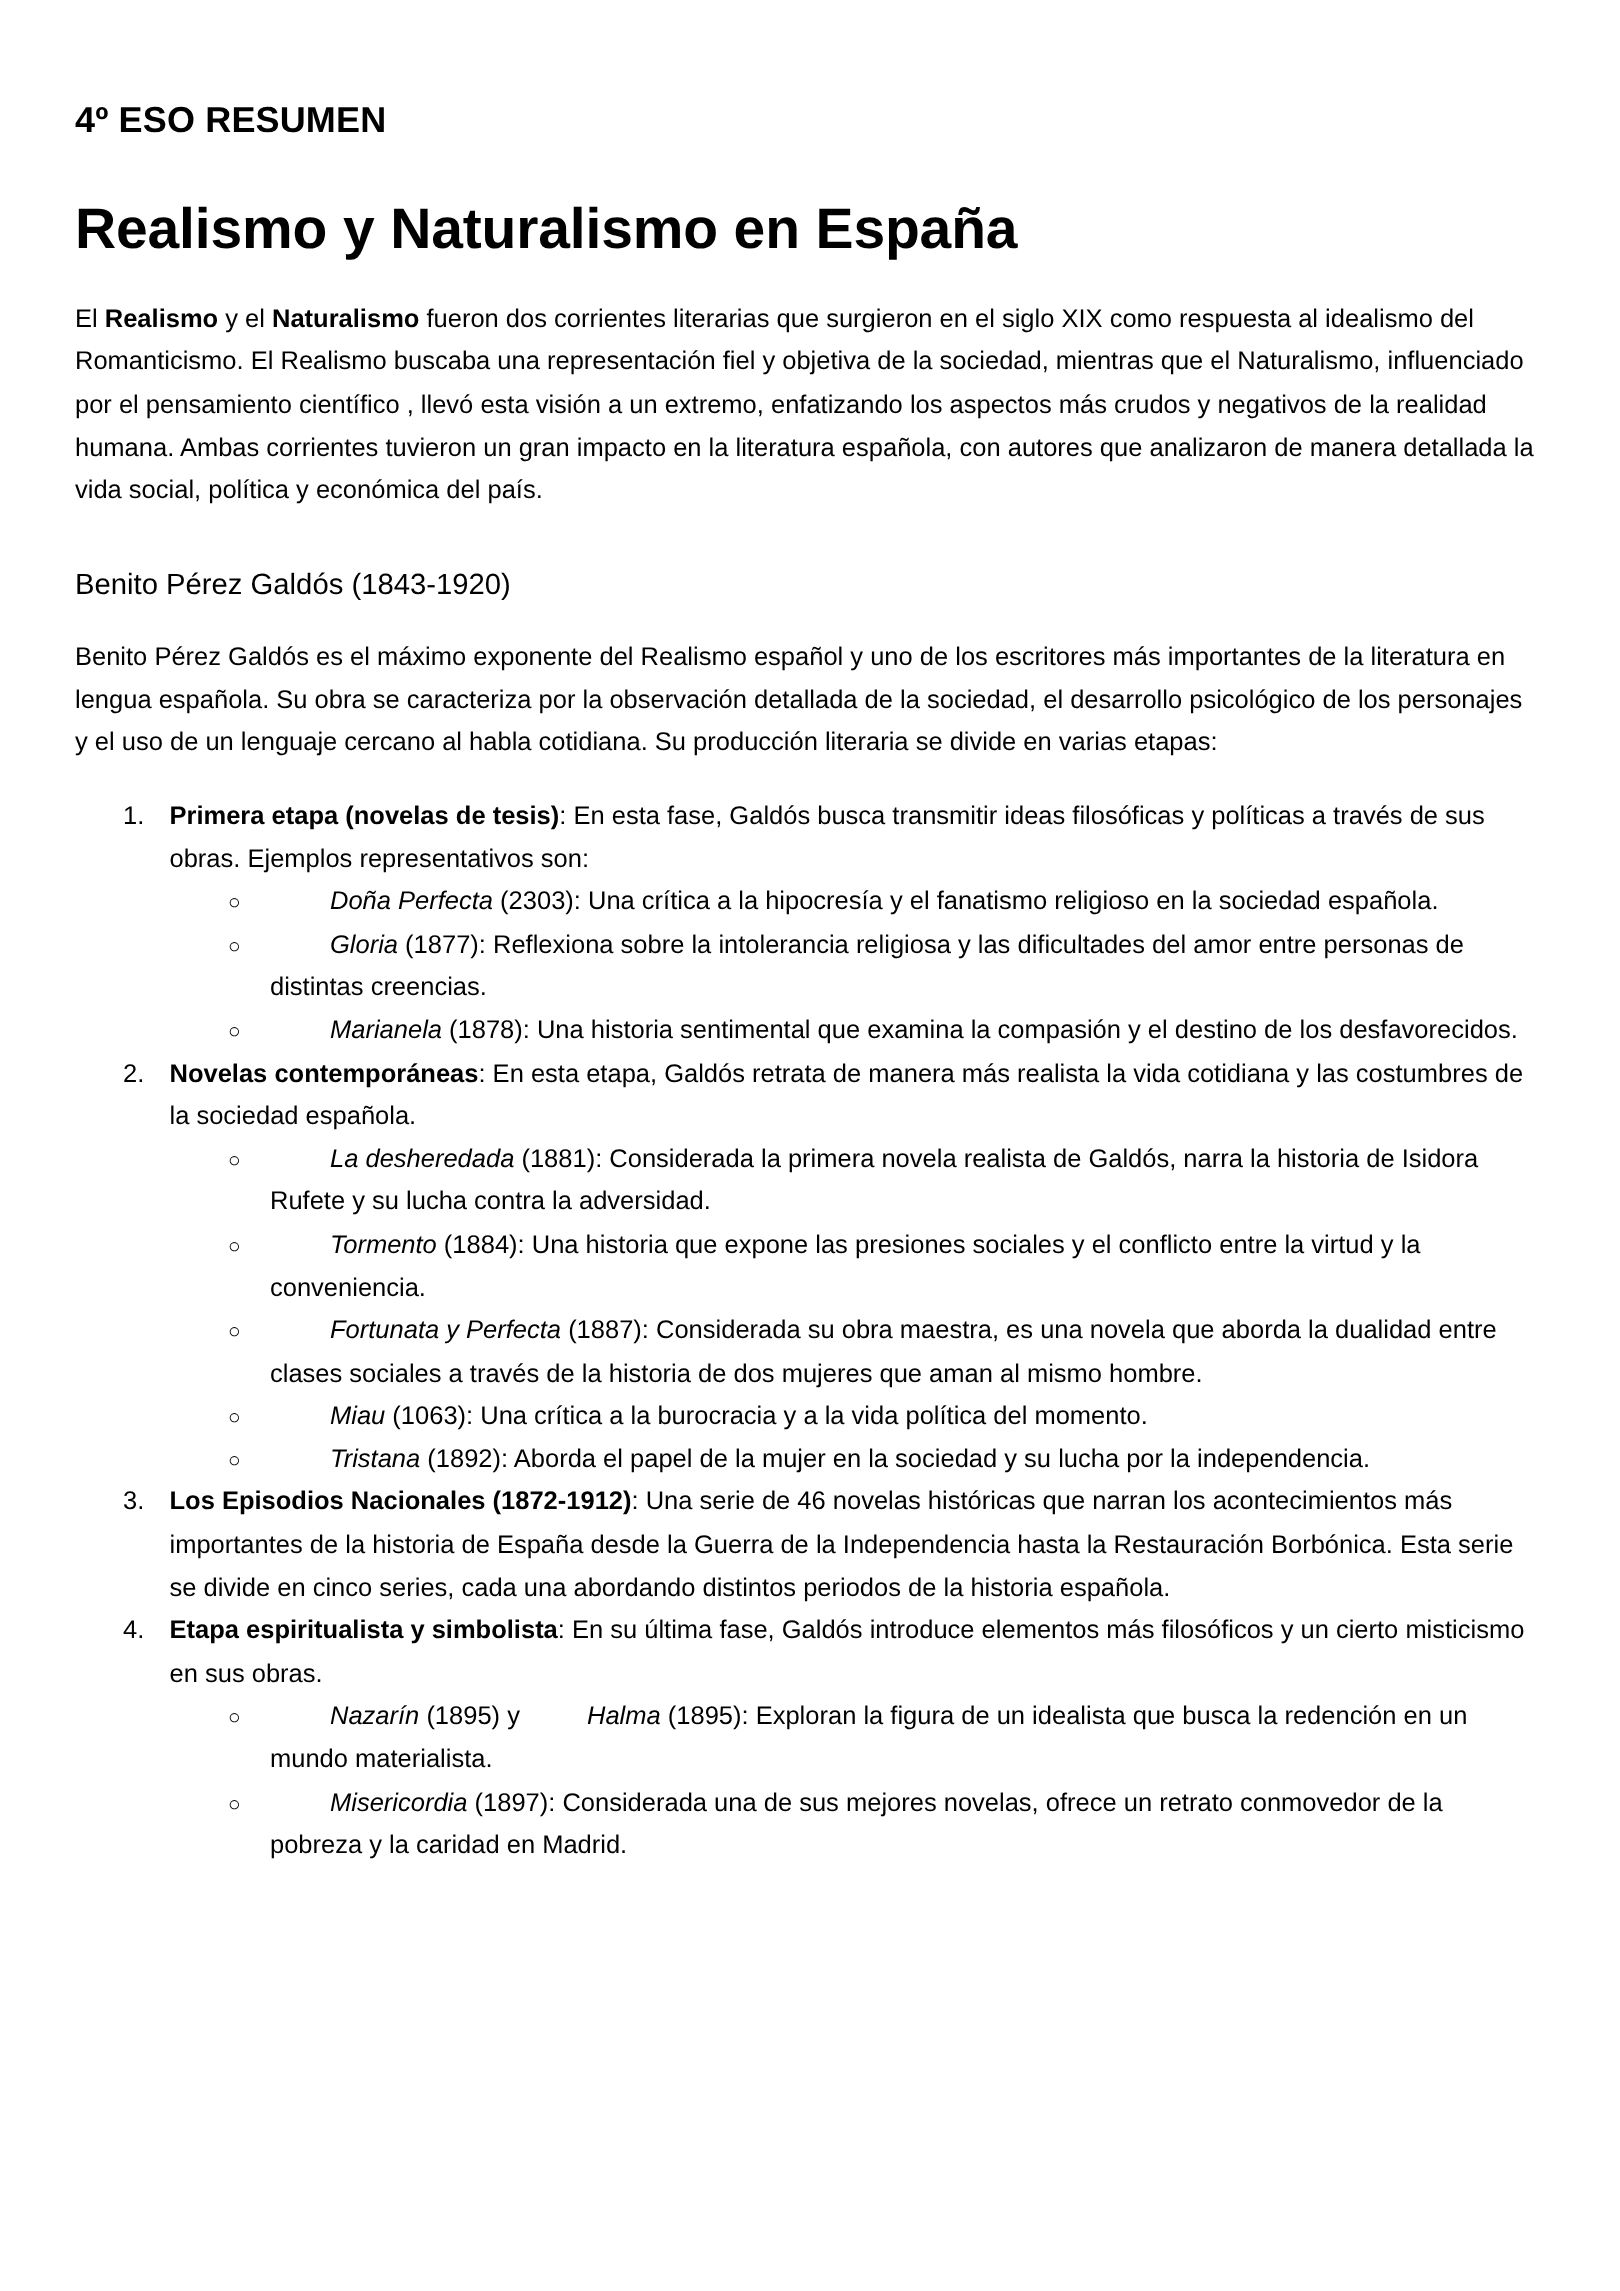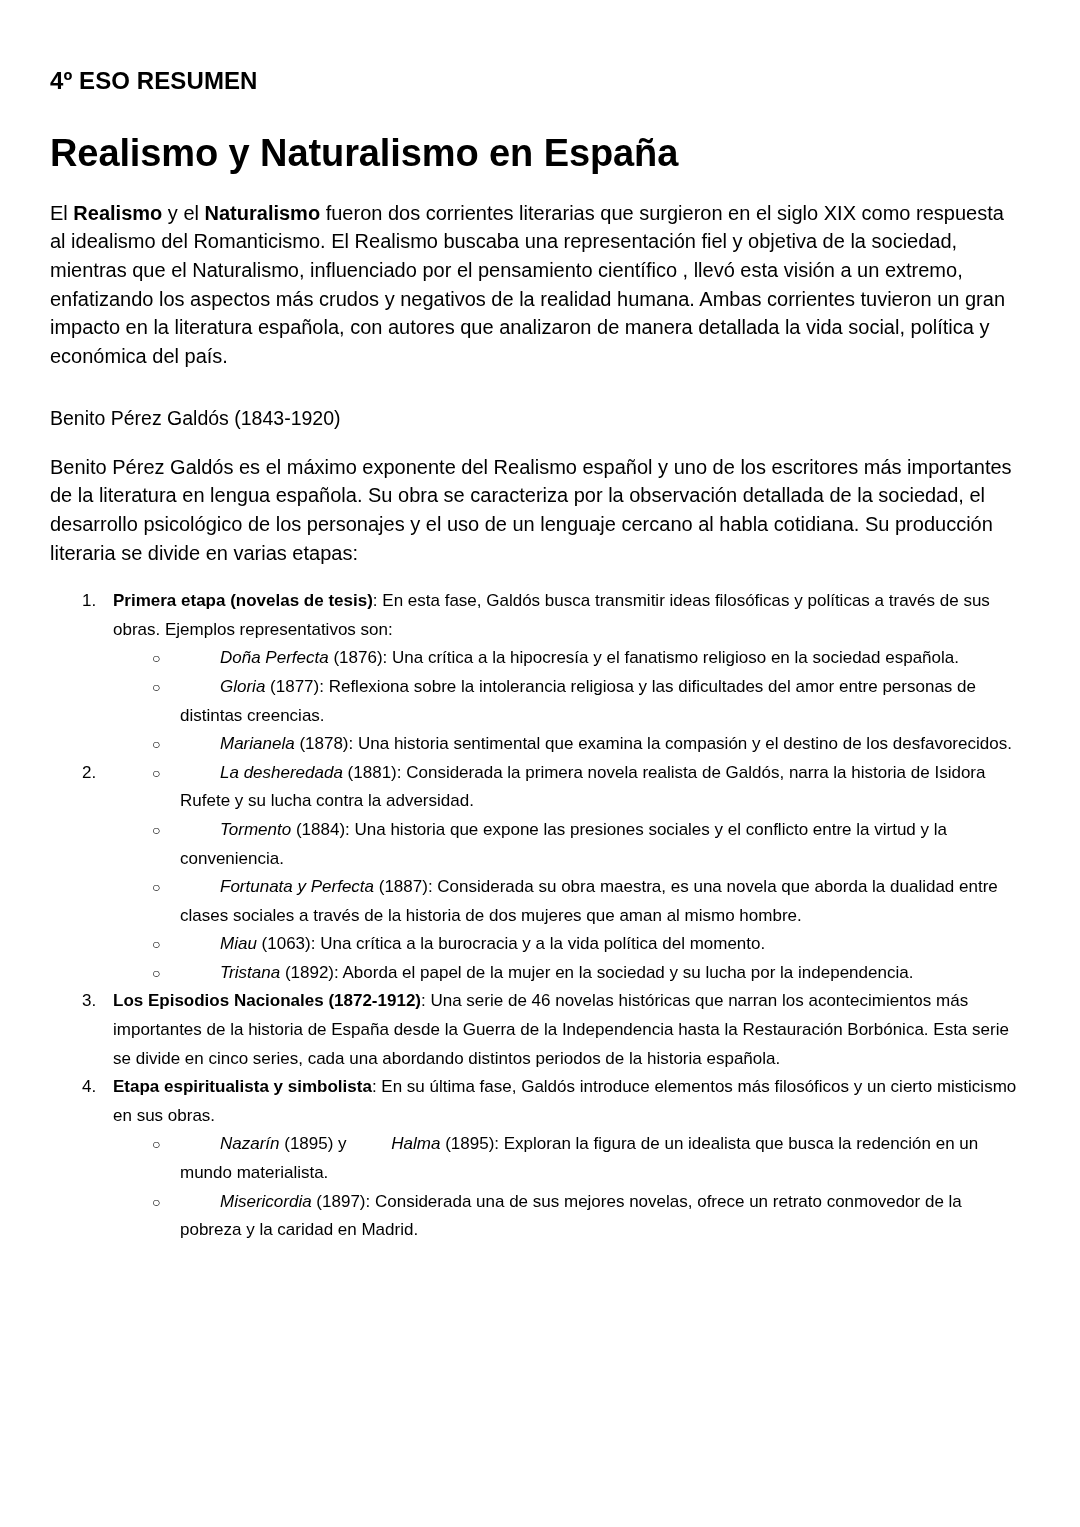--- a/index.html
+++ b/index.html
@@ -40,21 +40,21 @@
   }
 
   h3.section-heading {
     font-size: 19.5px;
     font-weight: normal;
     line-height: 1.25;
     margin: 36px 0 0 0;
   }
 
   p.body-text {
-    font-size: 20px;
+    font-size: 17px;
     line-height: 28.6px;
     margin: 22px 0 0 0;
     text-align: left;
   }
 
   
   ol.stage-list {
     list-style: none;
     margin: 20px 0 0 0;
     padding: 0;
@@ -126,34 +126,35 @@
 
   <p class="body-text">Benito Pérez Galdós es el máximo exponente del Realismo español y uno de los escritores más importantes de la literatura en lengua española. Su obra se caracteriza por la observación detallada de la sociedad, el desarrollo psicológico de los personajes y el uso de un lenguaje cercano al habla cotidiana. Su producción literaria se divide en varias etapas:</p>
 
   <ol class="stage-list" id="stage-list">
       <li class="stage-item">
         <span class="stage-marker"></span>
         <span class="stage-text"><b>Primera etapa (novelas de tesis)</b><span>: En esta fase, Galdós busca transmitir ideas filosóficas y políticas a través de sus obras. Ejemplos representativos son:</span></span>
         <ul class="work-list">
           <li class="work-item">
             <span class="work-marker">○</span>
-            <span class="work-text"><i>Doña Perfecta</i><span> (1876): Una crítica a la hipocresía y el fanatismo religioso en la sociedad española.</span></span>
+            <span class="work-text"><i>Doña Perfecta</i><span> (2303): Una crítica a la hipocresía y el fanatismo religioso en la sociedad española.</span></span>
           </li>
           <li class="work-item">
             <span class="work-marker">○</span>
             <span class="work-text"><i>Gloria</i><span> (1877): Reflexiona sobre la intolerancia religiosa y las dificultades del amor entre personas de distintas creencias.</span></span>
           </li>
           <li class="work-item">
             <span class="work-marker">○</span>
             <span class="work-text"><i>Marianela</i><span> (1878): Una historia sentimental que examina la compasión y el destino de los desfavorecidos.</span></span>
           </li>
         </ul>
       </li>
       <li class="stage-item">
         <span class="stage-marker"></span>
+        <span class="stage-text"><b>Novelas contemporáneas</b><span>: En esta etapa, Galdós retrata de manera más realista la vida cotidiana y las costumbres de la sociedad española.</span></span>
         <ul class="work-list">
           <li class="work-item">
             <span class="work-marker">○</span>
             <span class="work-text"><i>La desheredada</i><span> (1881): Considerada la primera novela realista de Galdós, narra la historia de Isidora Rufete y su lucha contra la adversidad.</span></span>
           </li>
           <li class="work-item">
             <span class="work-marker">○</span>
             <span class="work-text"><i>Tormento</i><span> (1884): Una historia que expone las presiones sociales y el conflicto entre la virtud y la conveniencia.</span></span>
           </li>
           <li class="work-item">

